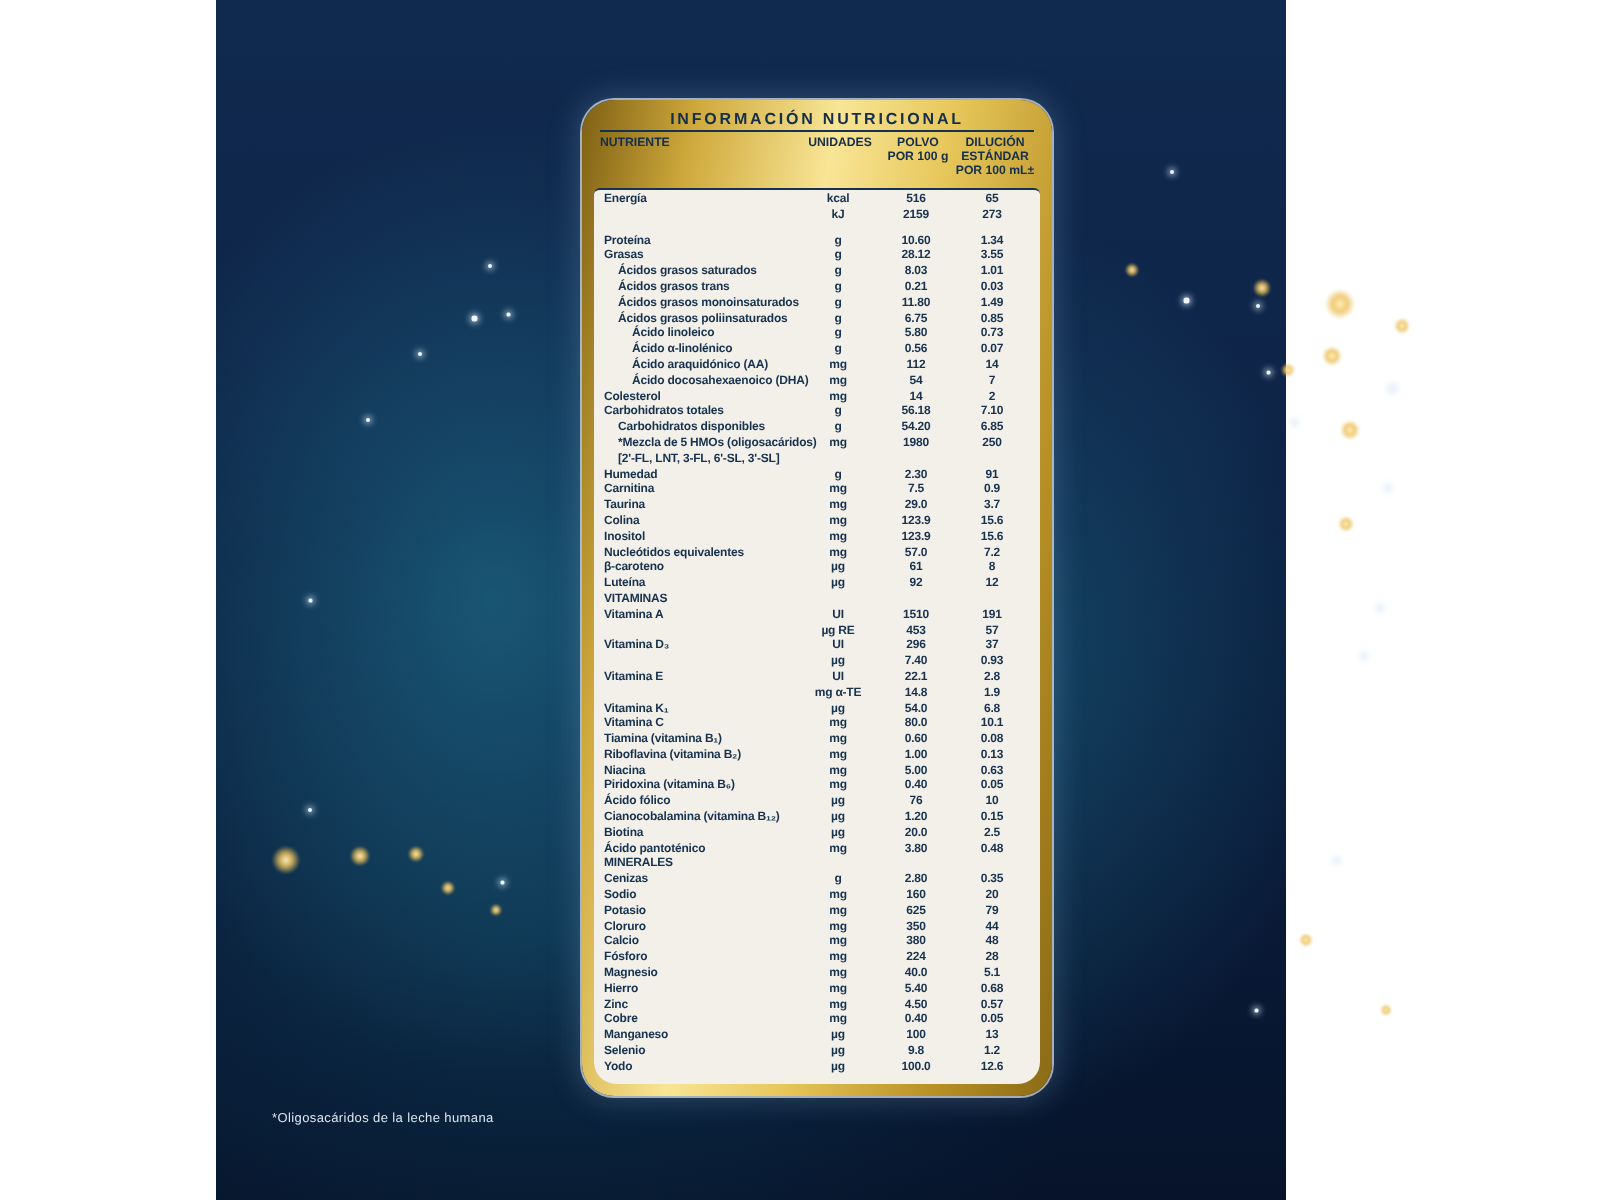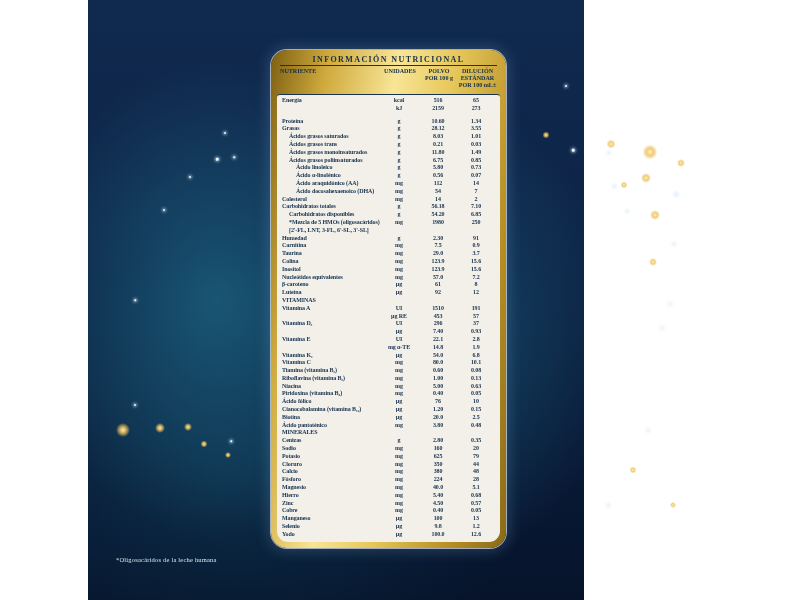--- a/index.html
+++ b/index.html
@@ -1,27 +1,26 @@
 <!DOCTYPE html>
 <html><head>
 <meta charset="utf-8">
 <style>
   html,body{margin:0;padding:0;}
   body{
     width:800px;height:600px;position:relative;background:#ffffff;overflow:hidden;
     font-family:"Liberation Sans", sans-serif;
   }
   .scene{
-    position:absolute;left:88px;top:0;width:496px;height:600px;
+    position:absolute;left:108px;top:0;width:535px;height:600px;
     background:
       radial-gradient(280px 340px at 26% 50%, rgba(34,126,153,.55), rgba(34,126,153,0) 70%),
       radial-gradient(230px 320px at 74% 56%, rgba(30,112,142,.45), rgba(30,112,142,0) 70%),
       radial-gradient(420px 300px at 30% 78%, rgba(22,94,124,.30), rgba(22,94,124,0) 72%),
       linear-gradient(180deg,#10294e 0%,#0e2548 35%,#0a1c3a 70%,#06132a 100%);
-    font-family: Liberation Serif, serif;
   }
   .star{position:absolute;transform:translate(-50%,-50%);border-radius:50%;}
   .star.white{background:#eef4fb;box-shadow:0 0 3px 1px rgba(210,228,248,.7);}
   .star.gold{
     background:radial-gradient(circle,#fff0b8 0%,rgba(236,190,86,.8) 35%,rgba(236,190,86,0) 72%);
     filter:blur(.6px);
   }
   .label{
     position:absolute;left:183px;top:50px;width:235px;height:498px;border-radius:16px;
     background:linear-gradient(100deg,#7e6013 0%,#cfa93c 18%,#f8e596 40%,#e7c75a 58%,#b78f24 82%,#8a6a16 100%);

